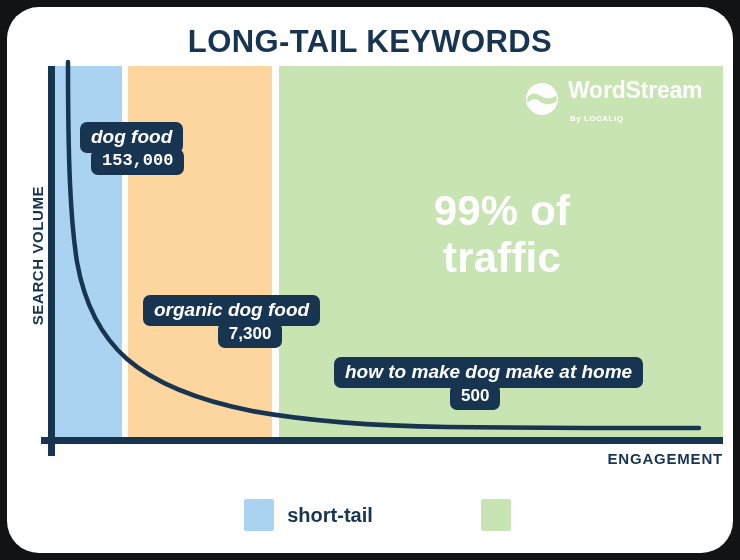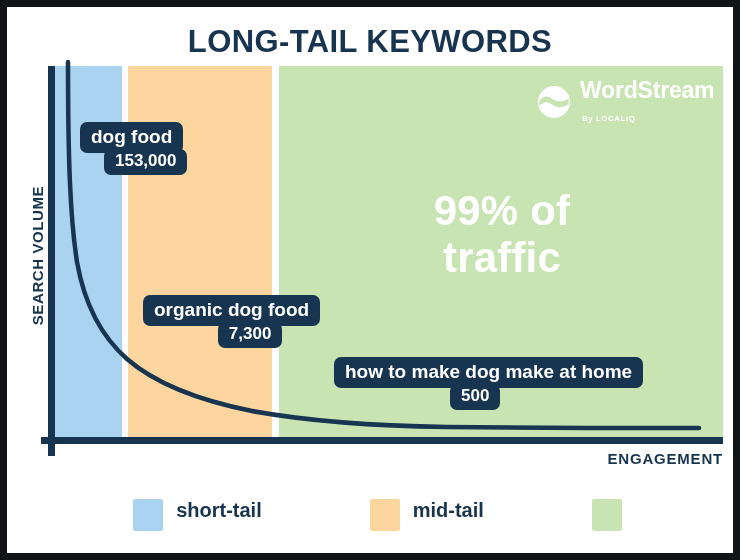--- a/index.html
+++ b/index.html
@@ -24,20 +24,21 @@
     box-sizing: border-box;
   }
   #page {
     position: absolute;
     left: 7px; top: 7px;
     width: 726px;
     height: 546px;
     background: #ffffff;
     box-sizing: border-box;
     overflow: hidden;
+    border-radius: 32px;
   }
 
   
   #chart-title {
     position: absolute;
     left: 0; top: 17px;
     width: 726px;
     text-align: center;
     font-size: 31px;
     font-weight: bold;
@@ -132,45 +133,46 @@
   }
   .kw-name {
     background: #173450;
     color: #ffffff;
     font-size: 19px;
     font-weight: bold;
     padding: 5px 11px 6px 11px;
     border-radius: 7px;
     white-space: nowrap;
     line-height: 1.05;
+    font-style: italic;
   }
   .kw-vol {
     background: #173450;
     color: #ffffff;
     font-size: 17px;
     font-weight: bold;
     padding: 3px 11px 5px 11px;
     border-radius: 7px;
     white-space: nowrap;
     line-height: 1.05;
     margin-top: -4px;
   }
   #kw-0 { left: 73px;  top: 115px; }
-  #kw-0 .kw-vol { margin-left: 24px; }
+  #kw-0 .kw-vol { margin-left: 11px; font-family: Liberation Mono, monospace; }
   #kw-1 { left: 136px; top: 288px; align-items: center; }
   #kw-1 .kw-vol { margin-left: 37px; }
   #kw-2 { left: 327px; top: 350px; }
   #kw-2 .kw-vol { margin-left: 116px; }
 
   
   #brand {
     position: absolute;
-    left: 530px; top: 72px;
-    display: flex;
-    align-items: flex-end;
+    left: 518px; top: 72px;
+    display: flex;
+    align-items: center;
   }
   #brand-mark { margin-right: 9px; }
   #brand-text-wrap { display: flex; flex-direction: column; }
   #brand-name {
     color: #ffffff;
     font-size: 23px;
     font-weight: bold;
     line-height: 1;
     letter-spacing: -0.2px;
   }
@@ -187,20 +189,21 @@
   #legend {
     position: absolute;
     left: 0; top: 492px;
     width: 726px;
     display: flex;
     justify-content: center;
     align-items: center;
   }
   .legend-item {
     display: flex;
+    align-items: center;
     margin: 0 40px;
     padding-left: 28px;
   }
   .legend-swatch {
     width: 30px; height: 32px;
     border-radius: 2px;
     margin-right: 13px;
   }
   .legend-label {
     font-size: 20px;
@@ -277,22 +280,18 @@
       </div>
 
     </div>
 
     <div id="legend">
       <div class="legend-item">
         <span class="legend-swatch" style="background:#A9D3F0"></span>
         <span class="legend-label">short-tail</span>
       </div>
       <div class="legend-item">
-        <span class="legend-swatch" style="background:#FCD69E"></span>
-        <span class="legend-label">mid-tail</span>
-      </div>
-      <div class="legend-item">
         <span class="legend-swatch" style="background:#C8E4B2"></span>
       </div>
     </div>
 
   </div>
 </div>
 
 </body></html>

